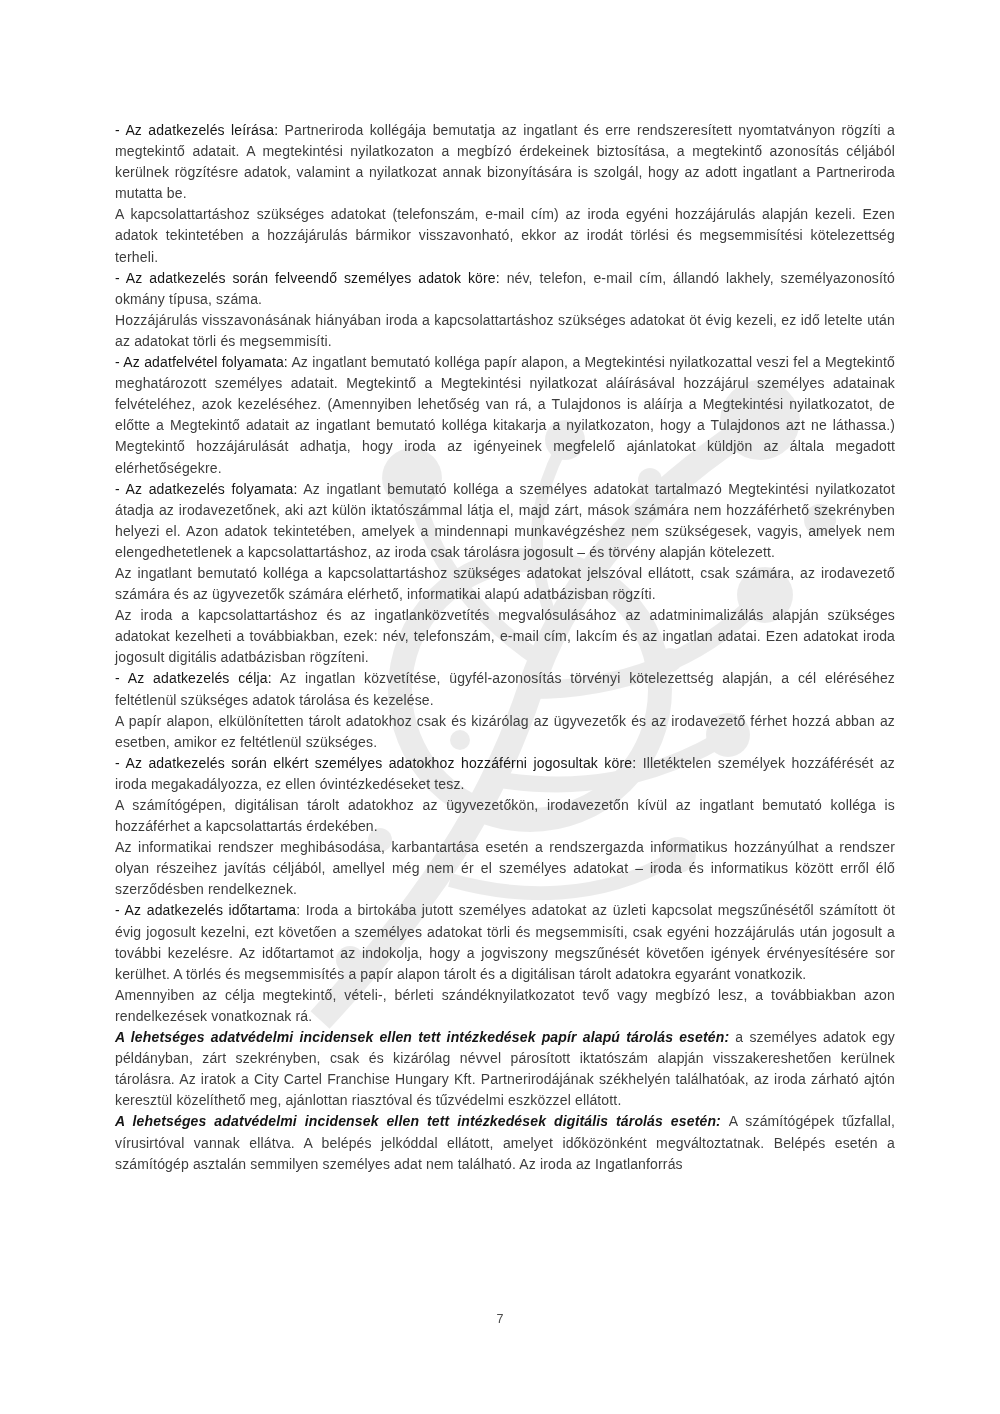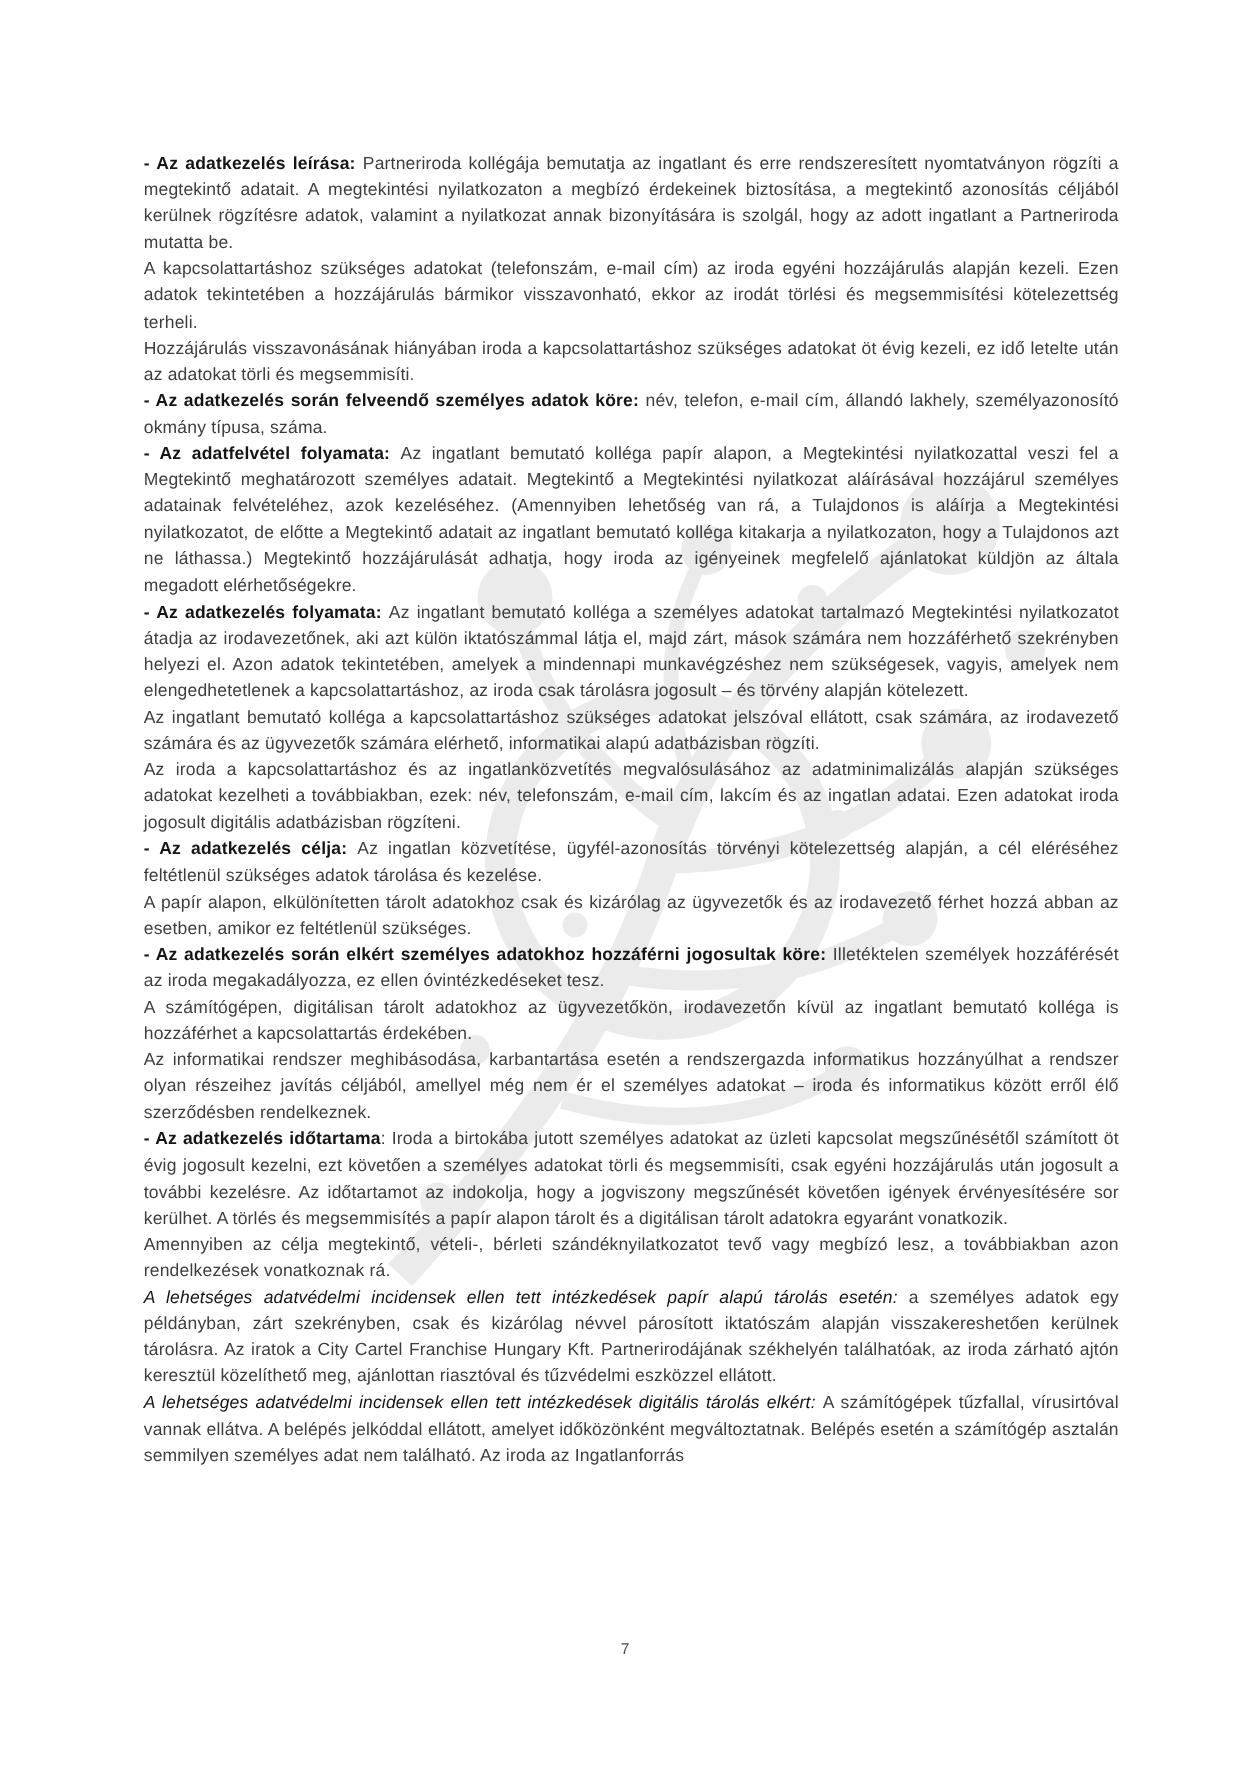--- a/index.html
+++ b/index.html
@@ -25,22 +25,22 @@
     left:115px;
     top:120px;
     width:780px;
     font-size:14px;
     line-height:21.1px;
     color:#3d3d3d;
     text-align:justify;
     letter-spacing:0.15px;
   }
   .content p{margin:0;padding:0;}
-  .content b{color:#151515;font-weight:bold;}
-  .content .bi{color:#151515;font-weight:normal;font-style:italic;}
+  .content b{color:#151515;font-weight:normal;}
+  .content .bi{color:#151515;font-weight:bold;font-style:italic;}
   .page-number{
     position:absolute;
     left:0;
     right:0;
     top:1312px;
     text-align:center;
     font-size:12.5px;
     color:#4a4a4a;
   }
 </style>
@@ -69,32 +69,32 @@
       <circle cx="150" cy="600" r="14" stroke="none"></circle>
       <circle cx="180" cy="480" r="12" stroke="none"></circle>
       <circle cx="470" cy="300" r="12" stroke="none"></circle>
       <circle cx="260" cy="380" r="10" stroke="none"></circle>
     </g>
   </svg>
 
   <div class="content">
     <p><b>- Az adatkezelés leírása: </b><span>Partneriroda kollégája bemutatja az ingatlant és erre rendszeresített nyomtatványon rögzíti a megtekintő adatait. A megtekintési nyilatkozaton a megbízó érdekeinek biztosítása, a megtekintő azonosítás céljából kerülnek rögzítésre adatok, valamint a nyilatkozat annak bizonyítására is szolgál, hogy az adott ingatlant a Partneriroda mutatta be.</span></p>
     <p><span>A kapcsolattartáshoz szükséges adatokat (telefonszám, e-mail cím) az iroda egyéni hozzájárulás alapján kezeli. Ezen adatok tekintetében a hozzájárulás bármikor visszavonható, ekkor az irodát törlési és megsemmisítési kötelezettség terheli.</span></p>
+    <p><b>- Az adatkezelés során felveendő személyes adatok köre: </b><span>név, telefon, e-mail cím, állandó lakhely, személyazonosító okmány típusa, száma.</span></p>
     <p><span>Hozzájárulás visszavonásának hiányában iroda a kapcsolattartáshoz szükséges adatokat öt évig kezeli, ez idő letelte után az adatokat törli és megsemmisíti.</span></p>
-    <p><b>- Az adatkezelés során felveendő személyes adatok köre: </b><span>név, telefon, e-mail cím, állandó lakhely, személyazonosító okmány típusa, száma.</span></p>
     <p><b>- Az adatfelvétel folyamata: </b><span>Az ingatlant bemutató kolléga papír alapon, a Megtekintési nyilatkozattal veszi fel a Megtekintő meghatározott személyes adatait. Megtekintő a Megtekintési nyilatkozat aláírásával hozzájárul személyes adatainak felvételéhez, azok kezeléséhez. (Amennyiben lehetőség van rá, a Tulajdonos is aláírja a Megtekintési nyilatkozatot, de előtte a Megtekintő adatait az ingatlant bemutató kolléga kitakarja a nyilatkozaton, hogy a Tulajdonos azt ne láthassa.) Megtekintő hozzájárulását adhatja, hogy iroda az igényeinek megfelelő ajánlatokat küldjön az általa megadott elérhetőségekre.</span></p>
     <p><b>- Az adatkezelés folyamata: </b><span>Az ingatlant bemutató kolléga a személyes adatokat tartalmazó Megtekintési nyilatkozatot átadja az irodavezetőnek, aki azt külön iktatószámmal látja el, majd zárt, mások számára nem hozzáférhető szekrényben helyezi el. Azon adatok tekintetében, amelyek a mindennapi munkavégzéshez nem szükségesek, vagyis, amelyek nem elengedhetetlenek a kapcsolattartáshoz, az iroda csak tárolásra jogosult – és törvény alapján kötelezett.</span></p>
     <p><span>Az ingatlant bemutató kolléga a kapcsolattartáshoz szükséges adatokat jelszóval ellátott, csak számára, az irodavezető számára és az ügyvezetők számára elérhető, informatikai alapú adatbázisban rögzíti.</span></p>
     <p><span>Az iroda a kapcsolattartáshoz és az ingatlanközvetítés megvalósulásához az adatminimalizálás alapján szükséges adatokat kezelheti a továbbiakban, ezek: név, telefonszám, e-mail cím, lakcím és az ingatlan adatai. Ezen adatokat iroda jogosult digitális adatbázisban rögzíteni.</span></p>
     <p><b>- Az adatkezelés célja: </b><span>Az ingatlan közvetítése, ügyfél-azonosítás törvényi kötelezettség alapján, a cél eléréséhez feltétlenül szükséges adatok tárolása és kezelése.</span></p>
     <p><span>A papír alapon, elkülönítetten tárolt adatokhoz csak és kizárólag az ügyvezetők és az irodavezető  férhet hozzá abban az esetben, amikor ez feltétlenül szükséges.</span></p>
     <p><b>- Az adatkezelés során elkért személyes adatokhoz hozzáférni jogosultak köre: </b><span>Illetéktelen személyek hozzáférését az iroda megakadályozza, ez ellen óvintézkedéseket tesz.</span></p>
     <p><span>A számítógépen, digitálisan tárolt adatokhoz az ügyvezetőkön, irodavezetőn kívül az ingatlant bemutató kolléga is hozzáférhet a kapcsolattartás érdekében.</span></p>
     <p><span>Az informatikai rendszer meghibásodása, karbantartása esetén a rendszergazda informatikus hozzányúlhat a rendszer olyan részeihez javítás céljából, amellyel még nem ér el személyes adatokat – iroda és informatikus között erről élő szerződésben rendelkeznek.</span></p>
     <p><b>- Az adatkezelés időtartama</b><span>: Iroda a birtokába jutott személyes adatokat az üzleti kapcsolat megszűnésétől számított öt évig jogosult kezelni, ezt követően a személyes adatokat törli és megsemmisíti, csak egyéni hozzájárulás után jogosult a további kezelésre. Az időtartamot az indokolja, hogy a jogviszony megszűnését követően igények érvényesítésére sor kerülhet. A törlés és megsemmisítés a papír alapon tárolt és a digitálisan tárolt adatokra egyaránt vonatkozik.</span></p>
     <p><span>Amennyiben az célja megtekintő, vételi-, bérleti szándéknyilatkozatot tevő vagy megbízó lesz, a továbbiakban azon rendelkezések vonatkoznak rá.</span></p>
     <p><span class="bi">A lehetséges adatvédelmi incidensek ellen tett intézkedések papír alapú tárolás esetén: </span><span>a személyes adatok egy példányban, zárt szekrényben, csak és kizárólag névvel párosított iktatószám alapján visszakereshetően kerülnek tárolásra. Az iratok a City Cartel Franchise Hungary Kft.  Partnerirodájának székhelyén találhatóak, az iroda zárható ajtón keresztül közelíthető meg, ajánlottan riasztóval és tűzvédelmi eszközzel ellátott.</span></p>
-    <p><span class="bi">A lehetséges adatvédelmi incidensek ellen tett intézkedések digitális tárolás elkért: </span><span>A számítógépek tűzfallal, vírusirtóval vannak ellátva. A belépés jelkóddal ellátott, amelyet időközönként megváltoztatnak. Belépés esetén a számítógép asztalán semmilyen személyes adat nem található. Az iroda az Ingatlanforrás</span></p>
+    <p><span class="bi">A lehetséges adatvédelmi incidensek ellen tett intézkedések digitális tárolás esetén: </span><span>A számítógépek tűzfallal, vírusirtóval vannak ellátva. A belépés jelkóddal ellátott, amelyet időközönként megváltoztatnak. Belépés esetén a számítógép asztalán semmilyen személyes adat nem található. Az iroda az Ingatlanforrás</span></p>
   </div>
 
   <div class="page-number">7</div>
 
 </div>
 
 </body></html>

